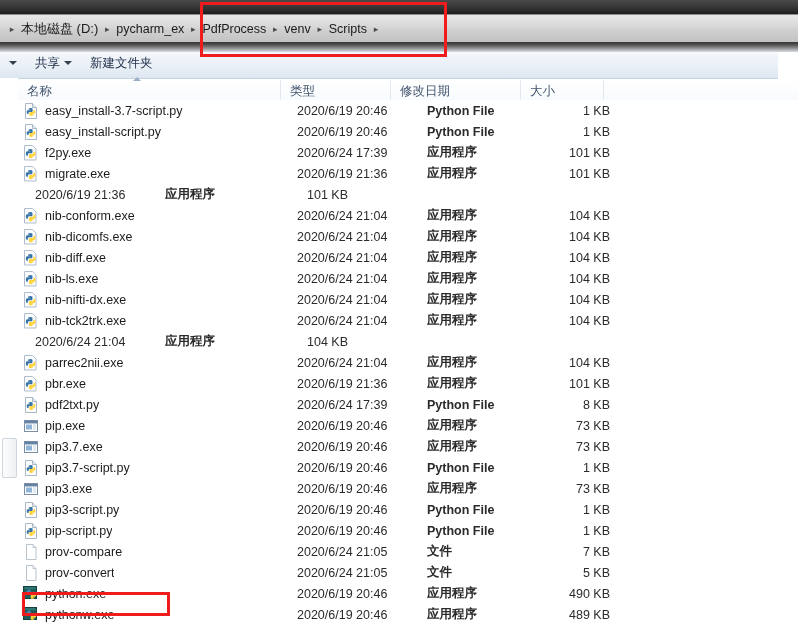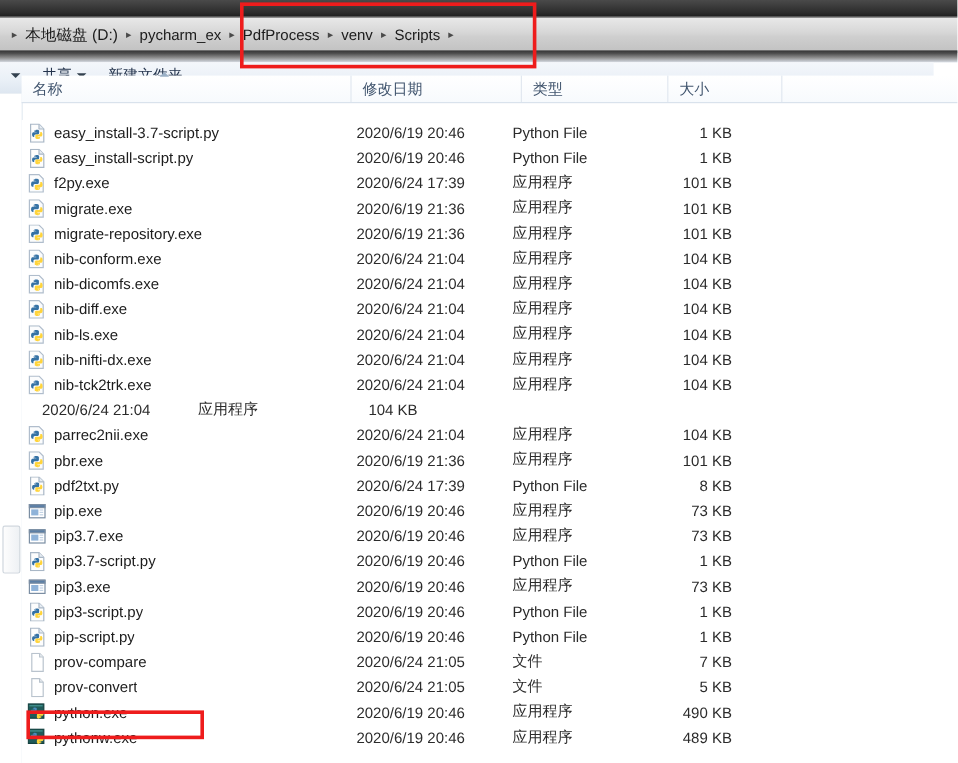--- a/index.html
+++ b/index.html
@@ -49,24 +49,24 @@
   .tb-item{
     display:flex;align-items:center;gap:4px;height:22px;padding:0 9px;
     color:#23334c;font-size:12.5px;white-space:nowrap;cursor:default;
   }
   .caret{
     width:0;height:0;border-left:4px solid transparent;border-right:4px solid transparent;
     border-top:4px solid #33414f;display:inline-block;
   }
   
   .colhead{
-    position:absolute;left:18px;top:63px;width:780px;height:22px;
+    position:absolute;left:18px;top:80px;width:780px;height:22px;
     background:linear-gradient(to bottom,#ffffff 0%,#f7fafd 100%);
     border-bottom:1px solid #d9e2ec;
-    display:flex;align-items:center;gap:12px;
+    display:flex;align-items:center;
   }
   .col{
     position:relative;height:22px;display:flex;align-items:center;
     padding-left:9px;box-sizing:border-box;color:#41556e;font-size:12.5px;
     border-left:1px solid #e2e8f0;cursor:default;
   }
   .col:first-child{border-left:none;}
   .col-name{width:262px;}
   .col-date{width:130px;}
   .col-type{width:110px;}
@@ -95,21 +95,21 @@
   .row{
     display:flex;align-items:center;height:21px;width:780px;
     cursor:default;
   }
   .cell{
     height:21px;display:flex;align-items:center;box-sizing:border-box;
     font-size:12.5px;color:#1c1c1c;white-space:nowrap;overflow:hidden;
   }
   .c-name{width:262px;padding-left:5px;gap:6px;}
   .c-date{width:130px;color:#2b2b2b;margin-left:17px;}
-  .c-type{width:110px;color:#2b2b2b;}
+  .c-type{width:110px;color:#2b2b2b;font-weight:bold;}
   .c-size{width:83px;justify-content:flex-end;padding-right:10px;color:#2b2b2b;}
   .fname{overflow:hidden;text-overflow:ellipsis;}
   .icon{width:16px;height:16px;flex:0 0 16px;position:relative;}
   .icon svg{display:block;}
   
   .anno{
     position:absolute;border:3px solid #ee1c1c;box-sizing:border-box;
     pointer-events:none;
   }
   #anno-path{left:200px;top:2px;width:247px;height:55px;}
@@ -155,25 +155,25 @@
 
   <div class="rail">
     <div class="rail-thumb"></div>
   </div>
 
   <div class="colhead">
     <div class="col col-name">
       <span>名称</span>
       <span class="sortmark"></span>
     </div>
+    <div class="col col-type">
+      <span>类型</span>
+    </div>
     <div class="col col-date">
       <span>修改日期</span>
-    </div>
-    <div class="col col-type">
-      <span>类型</span>
     </div>
     <div class="col col-size">
       <span>大小</span>
     </div>
     <div class="col col-pad"></div>
   </div>
 
   <div class="list" id="filelist">
       <div class="row">
         <div class="cell c-name">
@@ -231,30 +231,20 @@
               <path d="M8.2 13.3c2.2 0 2.1-1 2.1-1l0-1.05H8.15v-.3h2.95s1.45.16 1.45-2.1-1.28-2.2-1.28-2.2h-.75v1.05s.05 1.28-1.25 1.28h-2.1s-1.2-.02-1.2 1.17v2.05s-.18 1.1 2.23 1.1zm1.18-.67a.38.38 0 11.38-.38.38.38 0 01-.38.38z" fill="#FFD43B"></path>
             </svg>
           </span>
           <span class="fname">migrate.exe</span>
         </div>
         <div class="cell c-date">2020/6/19 21:36</div>
         <div class="cell c-type">应用程序</div>
         <div class="cell c-size">101 KB</div>
       </div>
       <div class="row">
-        <div class="cell c-name">
-          <span class="icon">
-            <svg width="16" height="16" viewBox="0 0 16 16">
-              <path d="M1.5 0.5h8l3.5 3.5v11h-11.5z" fill="#fbfcfd" stroke="#b0bdcc" stroke-width="1"></path>
-              <path d="M7.2 4.0c-2.2 0-2.1 1-2.1 1l0 1.05h2.15v.3H4.3s-1.45-.16-1.45 2.1 1.28 2.2 1.28 2.2h.75v-1.05s-.05-1.28 1.25-1.28h2.1s1.2.02 1.2-1.17V5.1s.18-1.1-2.23-1.1zm-1.18.67a.38.38 0 11-.38.38.38.38 0 01.38-.38z" fill="#3572A5"></path>
-              <path d="M8.2 13.3c2.2 0 2.1-1 2.1-1l0-1.05H8.15v-.3h2.95s1.45.16 1.45-2.1-1.28-2.2-1.28-2.2h-.75v1.05s.05 1.28-1.25 1.28h-2.1s-1.2-.02-1.2 1.17v2.05s-.18 1.1 2.23 1.1zm1.18-.67a.38.38 0 11.38-.38.38.38 0 01-.38.38z" fill="#FFD43B"></path>
-            </svg>
-          </span>
-          <span class="fname">migrate-repository.exe</span>
-        </div>
         <div class="cell c-date">2020/6/19 21:36</div>
         <div class="cell c-type">应用程序</div>
         <div class="cell c-size">101 KB</div>
       </div>
       <div class="row">
         <div class="cell c-name">
           <span class="icon">
             <svg width="16" height="16" viewBox="0 0 16 16">
               <path d="M1.5 0.5h8l3.5 3.5v11h-11.5z" fill="#fbfcfd" stroke="#b0bdcc" stroke-width="1"></path>
               <path d="M7.2 4.0c-2.2 0-2.1 1-2.1 1l0 1.05h2.15v.3H4.3s-1.45-.16-1.45 2.1 1.28 2.2 1.28 2.2h.75v-1.05s-.05-1.28 1.25-1.28h2.1s1.2.02 1.2-1.17V5.1s.18-1.1-2.23-1.1zm-1.18.67a.38.38 0 11-.38.38.38.38 0 01.38-.38z" fill="#3572A5"></path>

